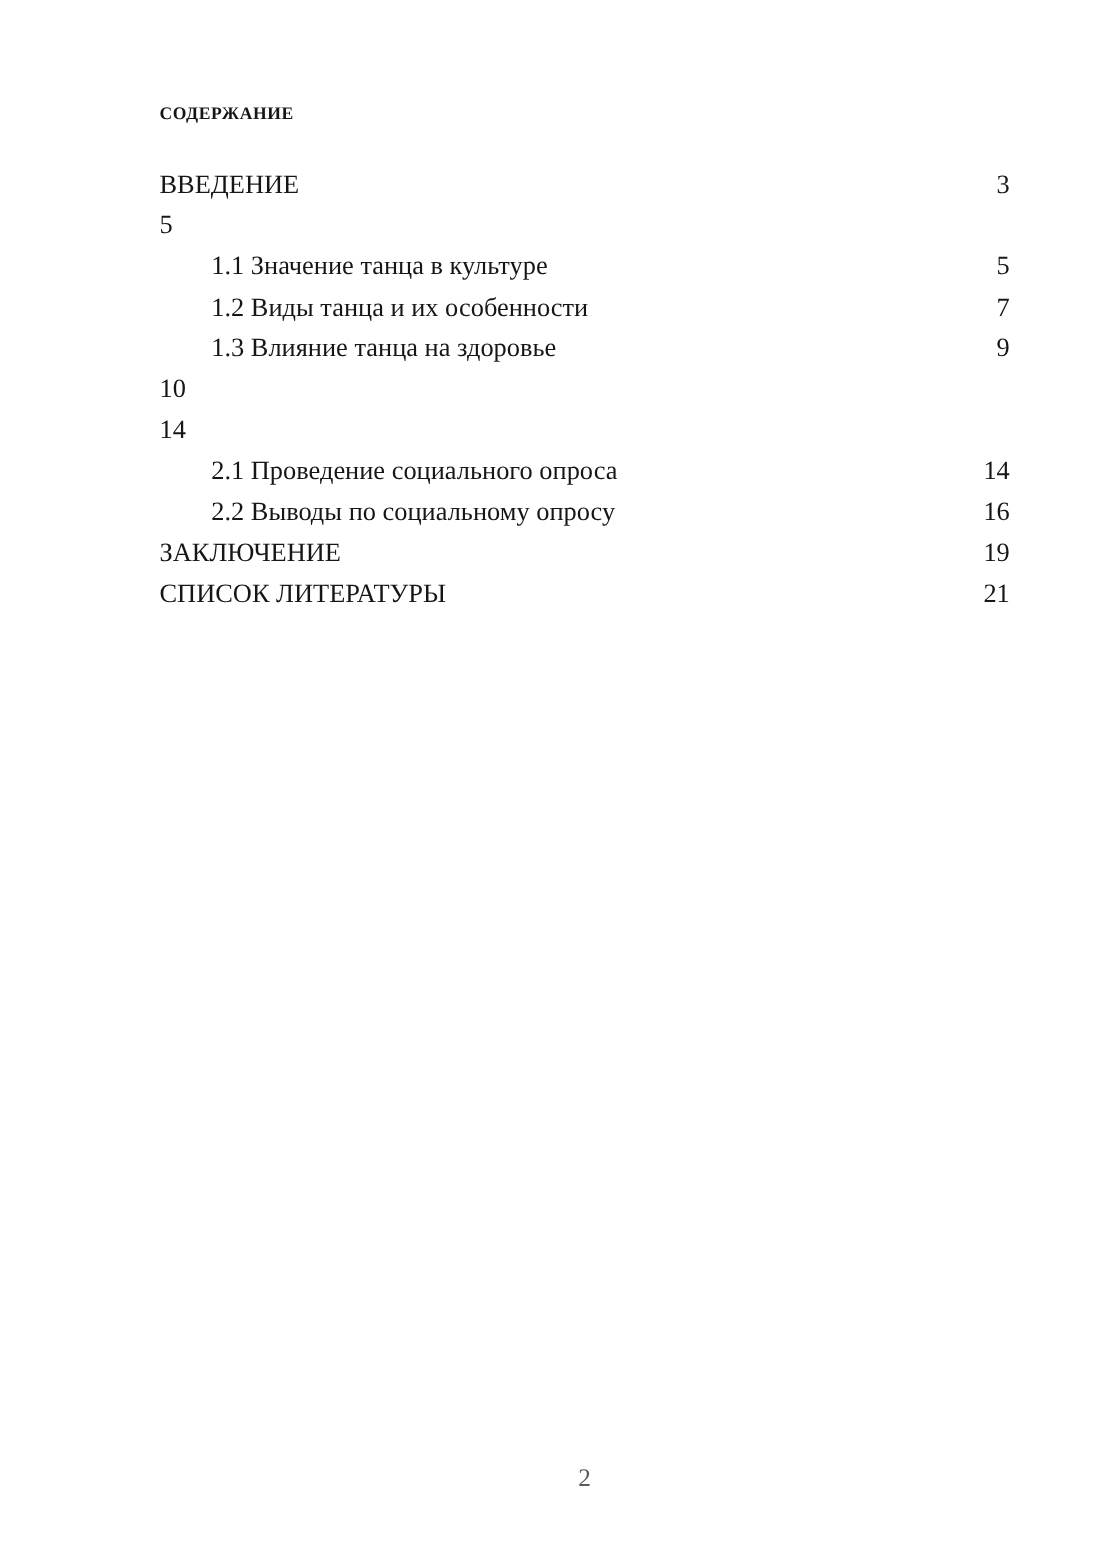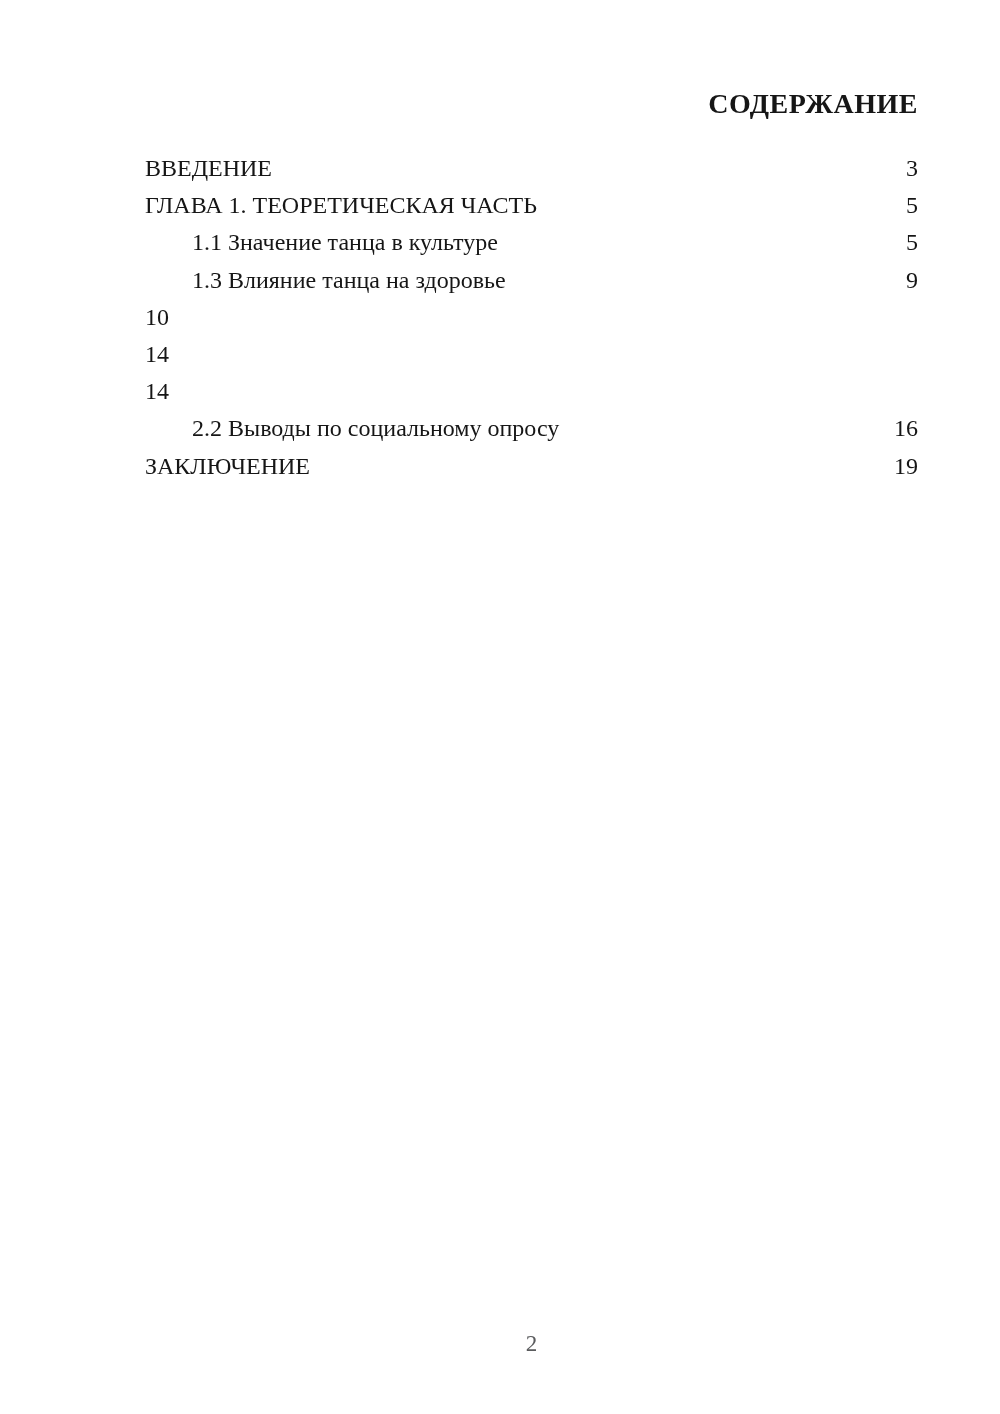--- a/index.html
+++ b/index.html
@@ -15,22 +15,22 @@
     font-family: "Liberation Serif", "DejaVu Serif", serif;
     color: #1a1a1a;
     overflow: hidden;
   }
   .doc-title {
     position: absolute;
     top: 89px;
     left: 145px;
     width: 773px;
     margin: 0;
-    text-align: right;
-    font-size: 28px;
+    text-align: left;
+    font-size: 16px;
     font-weight: bold;
     line-height: 30px;
     letter-spacing: 0.5px;
     color: #161616;
   }
   .toc {
     position: absolute;
     top: 150px;
     left: 145px;
     width: 773px;
@@ -70,44 +70,52 @@
 
 <div class="page">
   <h1 class="doc-title">СОДЕРЖАНИЕ</h1>
 
   <div class="toc" id="toc">
       <div class="toc-row">
         <span class="toc-label">ВВЕДЕНИЕ</span>
         <span class="toc-page">3</span>
       </div>
       <div class="toc-row">
-        <span class="toc-label">ГЛАВА 1. ТЕОРЕТИЧЕСКАЯ ЧАСТЬ</span>
         <span class="toc-page">5</span>
       </div>
       <div class="toc-row level1">
         <span class="toc-label">1.1 Значение танца в культуре</span>
         <span class="toc-page">5</span>
+      </div>
+      <div class="toc-row level1">
+        <span class="toc-label">1.2 Виды танца и их особенности</span>
+        <span class="toc-page">7</span>
       </div>
       <div class="toc-row level1">
         <span class="toc-label">1.3 Влияние танца на здоровье</span>
         <span class="toc-page">9</span>
       </div>
       <div class="toc-row level1">
         <span class="toc-page">10</span>
       </div>
       <div class="toc-row">
         <span class="toc-page">14</span>
       </div>
       <div class="toc-row level1">
+        <span class="toc-label">2.1 Проведение социального опроса</span>
         <span class="toc-page">14</span>
       </div>
       <div class="toc-row level1">
         <span class="toc-label">2.2 Выводы по социальному опросу</span>
         <span class="toc-page">16</span>
       </div>
       <div class="toc-row">
         <span class="toc-label">ЗАКЛЮЧЕНИЕ</span>
         <span class="toc-page">19</span>
       </div>
+      <div class="toc-row">
+        <span class="toc-label">СПИСОК ЛИТЕРАТУРЫ</span>
+        <span class="toc-page">21</span>
+      </div>
     </div>
 
   <div class="page-footer">2</div>
 </div>
 
 </body></html>

